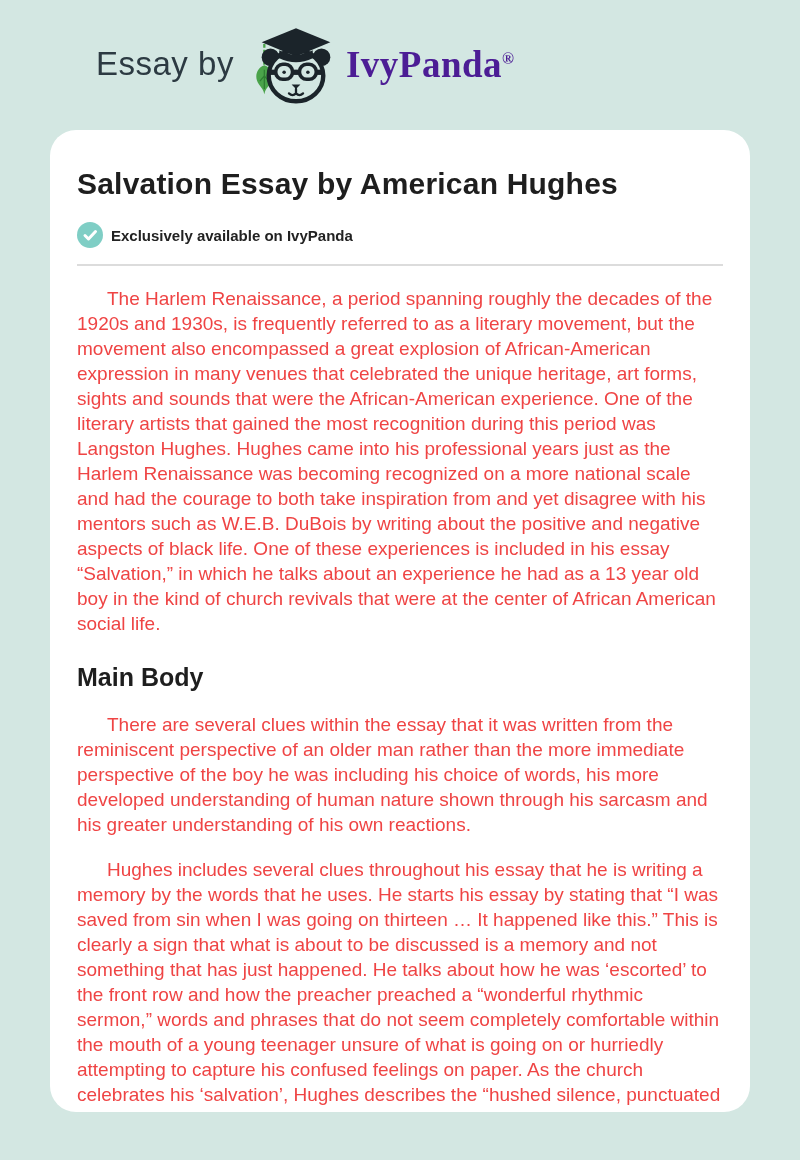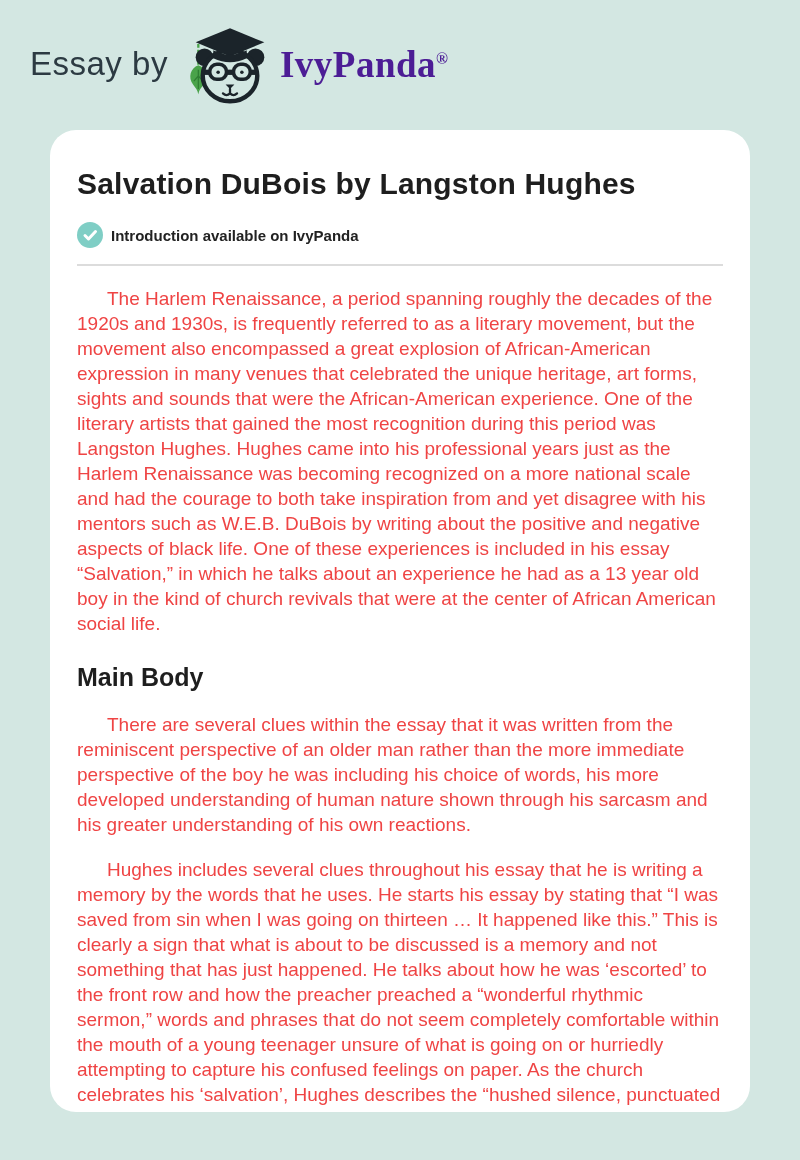--- a/index.html
+++ b/index.html
@@ -11,23 +11,24 @@
     height: 1160px;
     background: #d3e7e2;
     overflow: hidden;
     font-family: "Liberation Sans", sans-serif;
   }
 
   
   .site-header {
     display: flex;
     align-items: center;
-    padding: 32px 0 0 30px;
+    padding: 32px 0 0 72px;
     height: 96px;
     box-sizing: border-box;
+    margin-left: 24px;
   }
   .essay-by {
     font-size: 33px;
     font-weight: 400;
     color: #2c3a42;
     letter-spacing: 0.5px;
     margin-right: 18px;
   }
   .logo-lockup {
     display: flex;
@@ -146,29 +147,29 @@
       <path d="M45 70 L55 70 L50 75 Z" fill="#1b242a"></path>
 
       <path d="M50 75 L50 79 M42 80 Q46 84 50 80 Q54 84 58 80" stroke="#1b242a" stroke-width="2.6" fill="none" stroke-linecap="round"></path>
     </svg>
 
     <span class="wordmark"><span>IvyPanda</span><sup>®</sup></span>
   </div>
 </header>
 
 <main class="essay-card">
-  <h1 class="essay-title">Salvation DuBois by Langston Hughes</h1>
+  <h1 class="essay-title">Salvation Essay by American Hughes</h1>
 
   <div class="badge-row">
     <span class="badge-circle">
       <svg width="26" height="26" viewBox="0 0 26 26" aria-hidden="true">
         <polyline points="8,13.5 11.5,17 18.5,9.5" fill="none" stroke="#ffffff" stroke-width="3" stroke-linecap="round" stroke-linejoin="round"></polyline>
       </svg>
     </span>
-    <span class="badge-label">Introduction available on IvyPanda</span>
+    <span class="badge-label">Exclusively available on IvyPanda</span>
   </div>
 
   <hr class="divider">
 
   <section>
     <p class="body-paragraph">The Harlem Renaissance, a period spanning roughly the decades of the 1920s and 1930s, is frequently referred to as a literary movement, but the movement also encompassed a great explosion of African-American expression in many venues that celebrated the unique heritage, art forms, sights and sounds that were the African-American experience. One of the literary artists that gained the most recognition during this period was Langston Hughes. Hughes came into his professional years just as the Harlem Renaissance was becoming recognized on a more national scale and had the courage to both take inspiration from and yet disagree with his mentors such as W.E.B. DuBois by writing about the positive and negative aspects of black life. One of these experiences is included in his essay “Salvation,” in which he talks about an experience he had as a 13 year old boy in the kind of church revivals that were at the center of African American social life.</p>
   </section>
 
   <section>
     <h2 class="section-heading">Main Body</h2>

